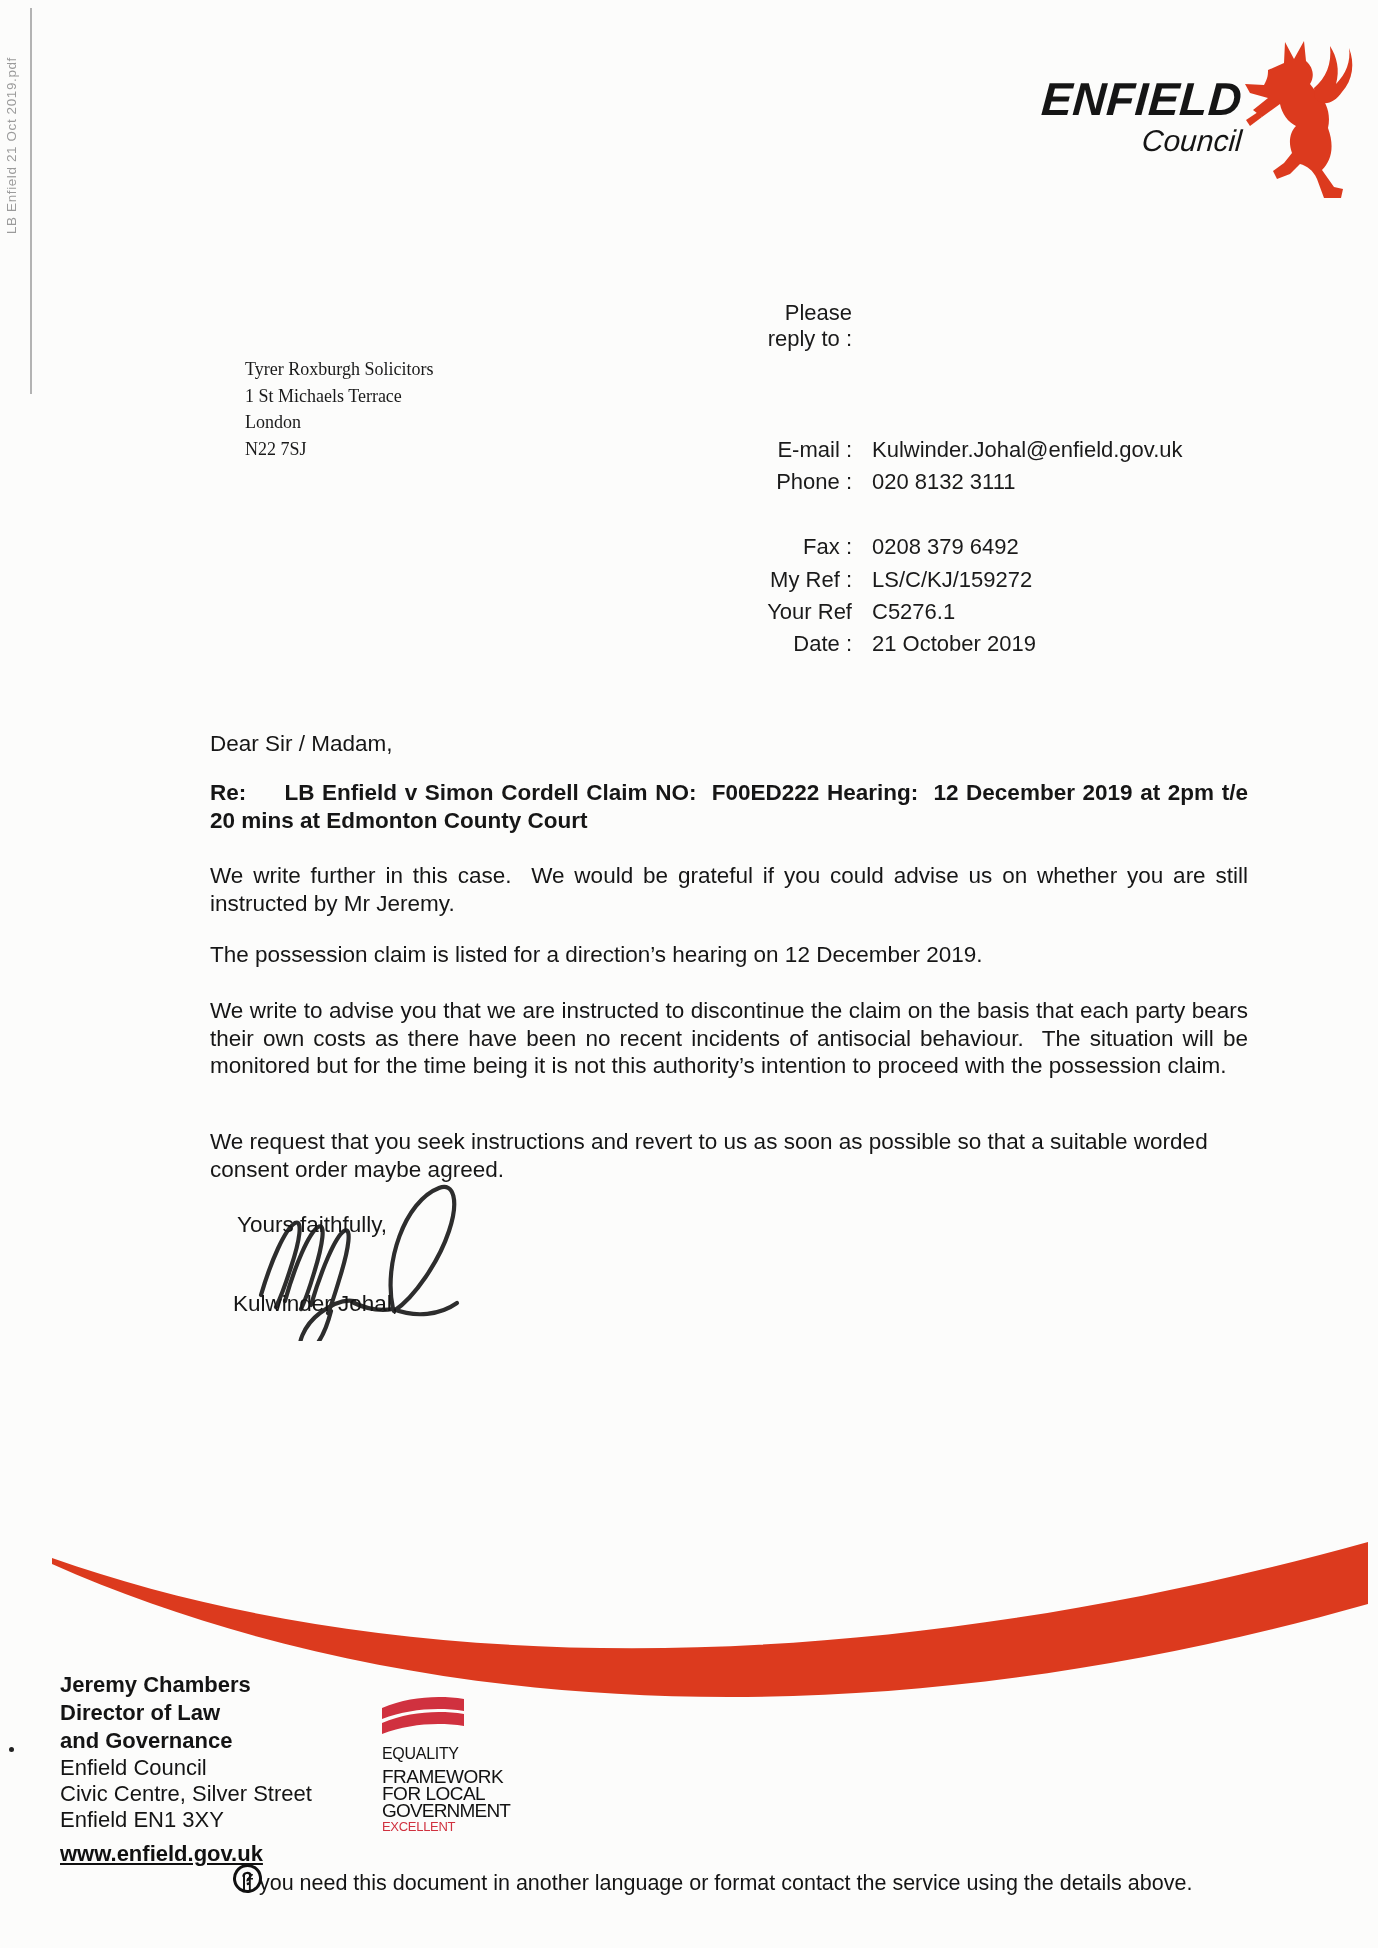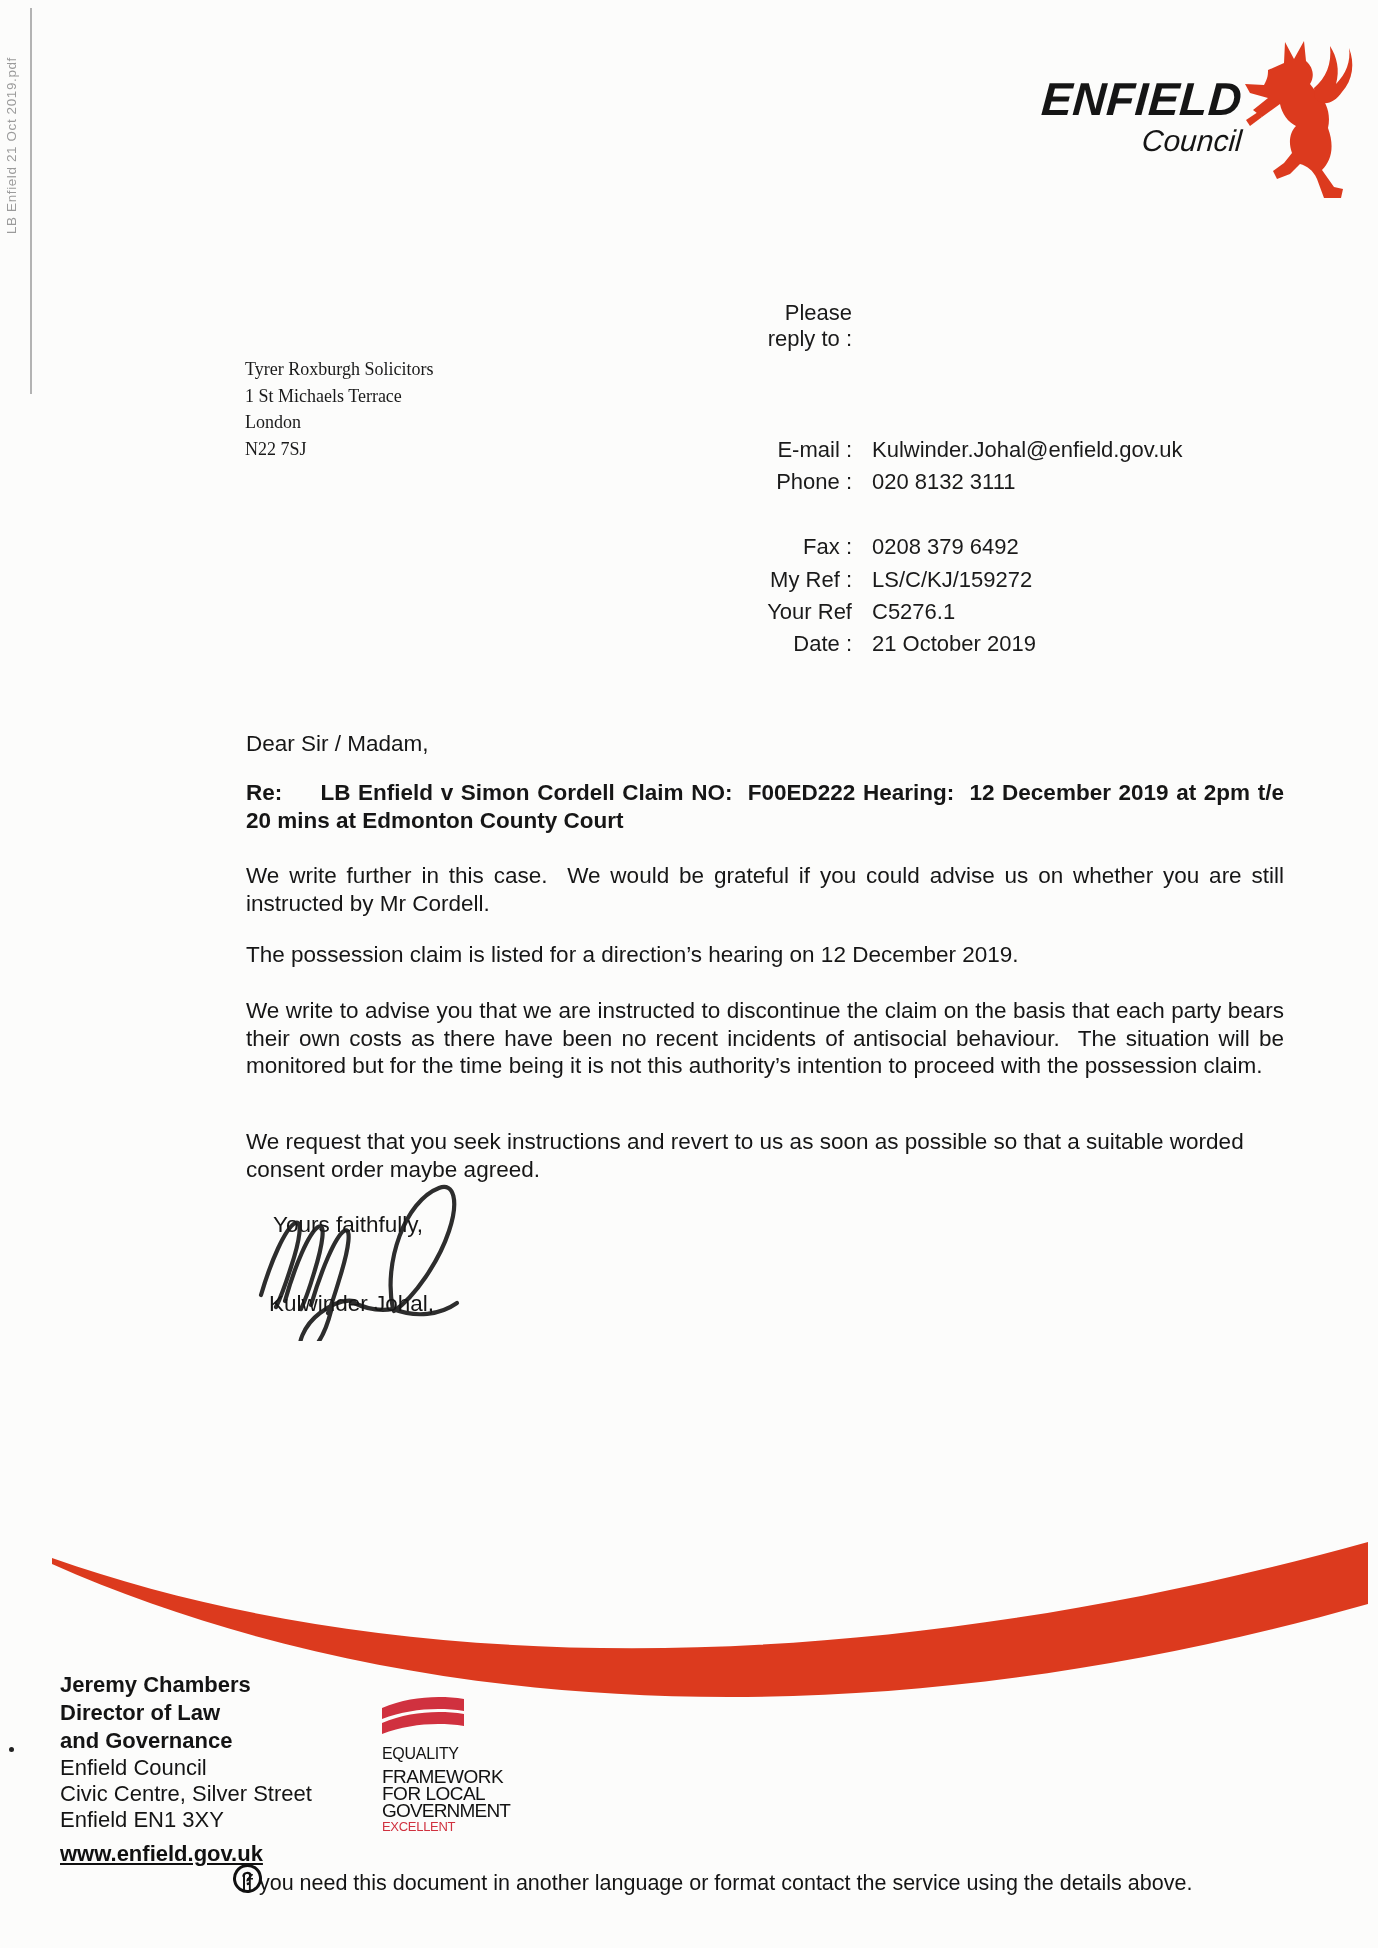--- a/index.html
+++ b/index.html
@@ -30,21 +30,21 @@
 
   
   .addr{position:absolute; left:245px; top:356px; font-size:18px; line-height:26.5px;font-family:Liberation Serif, serif;}
   .reply-label{position:absolute; width:160px; left:692px; text-align:right; font-size:22px; line-height:26px;}
   .reply-value{position:absolute; left:872px; font-size:22px; line-height:26px; white-space:pre-wrap;}
   .also{position:absolute; left:243px; top:597px; font-size:22.5px; line-height:27px;}
   .email-link{color:#17306e; text-decoration:underline;}
 
   
   .body-text{position:absolute; left:210px; width:1038px; font-size:22.5px; line-height:27.5px;
-             text-align:justify; white-space:pre-wrap; color:#161616;margin-left:36px;}
+             text-align:justify; white-space:pre-wrap; color:#161616;}
   .single{text-align:left; white-space:pre-wrap;}
   .bold{font-weight:bold;}
 
   .sig-svg{position:absolute; left:243px; top:1183px;}
 
   
   .swoosh{position:absolute; left:46px; top:1524px;}
   .f-line{position:absolute; left:60px; font-size:22px; line-height:26px; color:#141414;}
   .f-bold{font-weight:bold;}
   .f-web{font-weight:bold; text-decoration:underline; color:#111;text-align:center;}
@@ -124,21 +124,21 @@
 
   <div class="reply-label" style="top:599px">Your Ref</div>
   <div class="reply-value" style="top:599px">C5276.1</div>
 
   <div class="reply-label" style="top:631px">Date  :</div>
   <div class="reply-value" style="top:631px">21 October 2019</div>
 
 
   <div class="body-text single" style="top:730px">Dear Sir / Madam,</div>
   <div class="body-text bold" style="top:779px">Re:     LB Enfield v Simon Cordell Claim NO:  F00ED222 Hearing:  12 December 2019 at 2pm t/e 20 mins at Edmonton County Court</div>
-  <div class="body-text" style="top:862px">We write further in this case.  We would be grateful if you could advise us on whether you are still instructed by Mr Cordell.</div>
+  <div class="body-text" style="top:862px">We write further in this case.  We would be grateful if you could advise us on whether you are still instructed by Mr Jeremy.</div>
   <div class="body-text single" style="top:941px">The possession claim is listed for a direction’s hearing on 12 December 2019.</div>
   <div class="body-text" style="top:997px">We write to advise you that we are instructed to discontinue the claim on the basis that each party bears their own costs as there have been no recent incidents of antisocial behaviour.  The situation will be monitored but for the time being it is not this authority’s intention to proceed with the possession claim.</div>
   <div class="body-text single" style="top:1128px">We request that you seek instructions and revert to us as soon as possible so that a suitable worded consent order maybe agreed.</div>
 
   <div class="body-text single" style="top:1211px; left:237px">Yours faithfully,</div>
 
   <svg class="sig-svg" width="220" height="158" viewBox="0 0 220 158">
     <g fill="none" stroke="#1c1c1c" stroke-width="4.2" stroke-linecap="round" opacity="0.92">
       <path d="M150 126 C140 80 162 18 196 5 C211 -1 216 18 206 48 C196 78 172 114 151 128"></path>
       <path d="M18 112 C28 78 42 46 52 40 C60 36 57 57 48 84 C42 103 36 118 33 124"></path>

